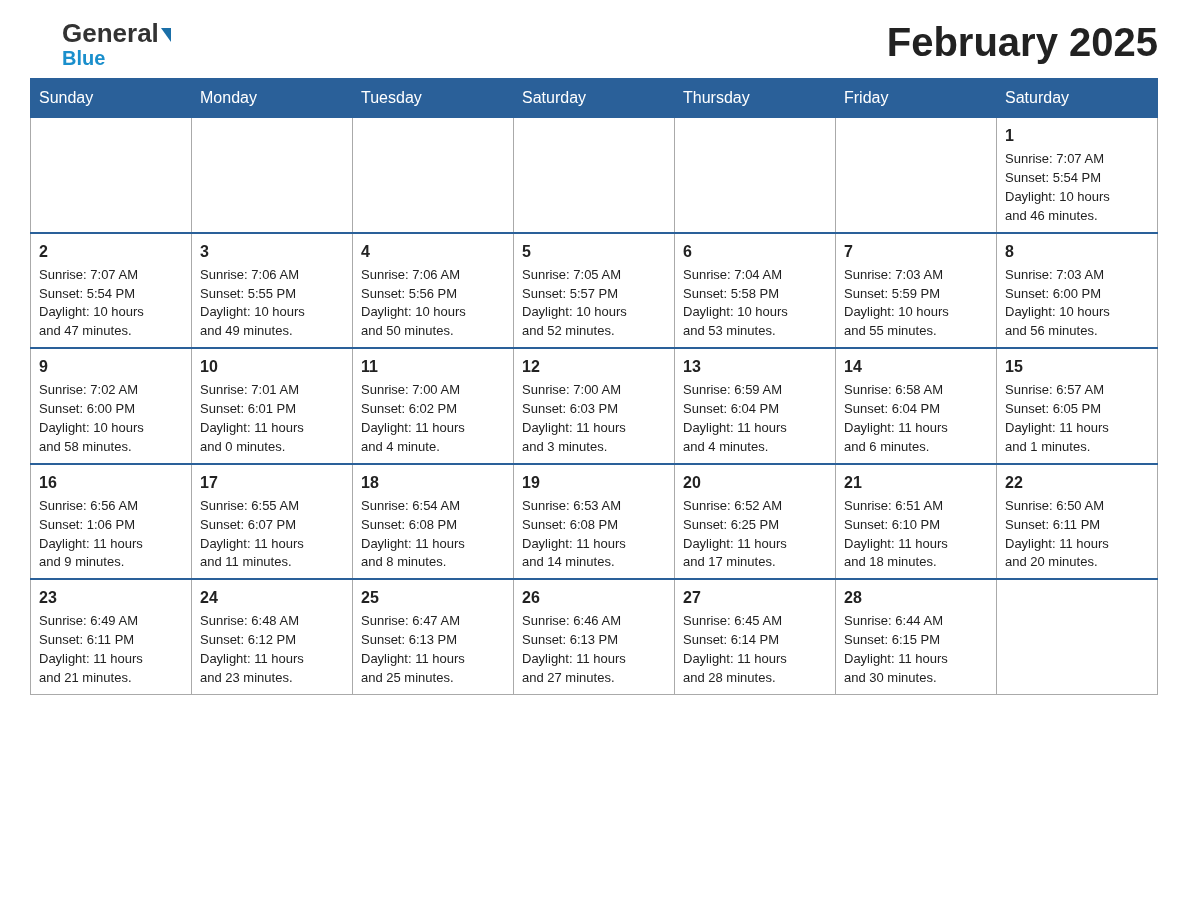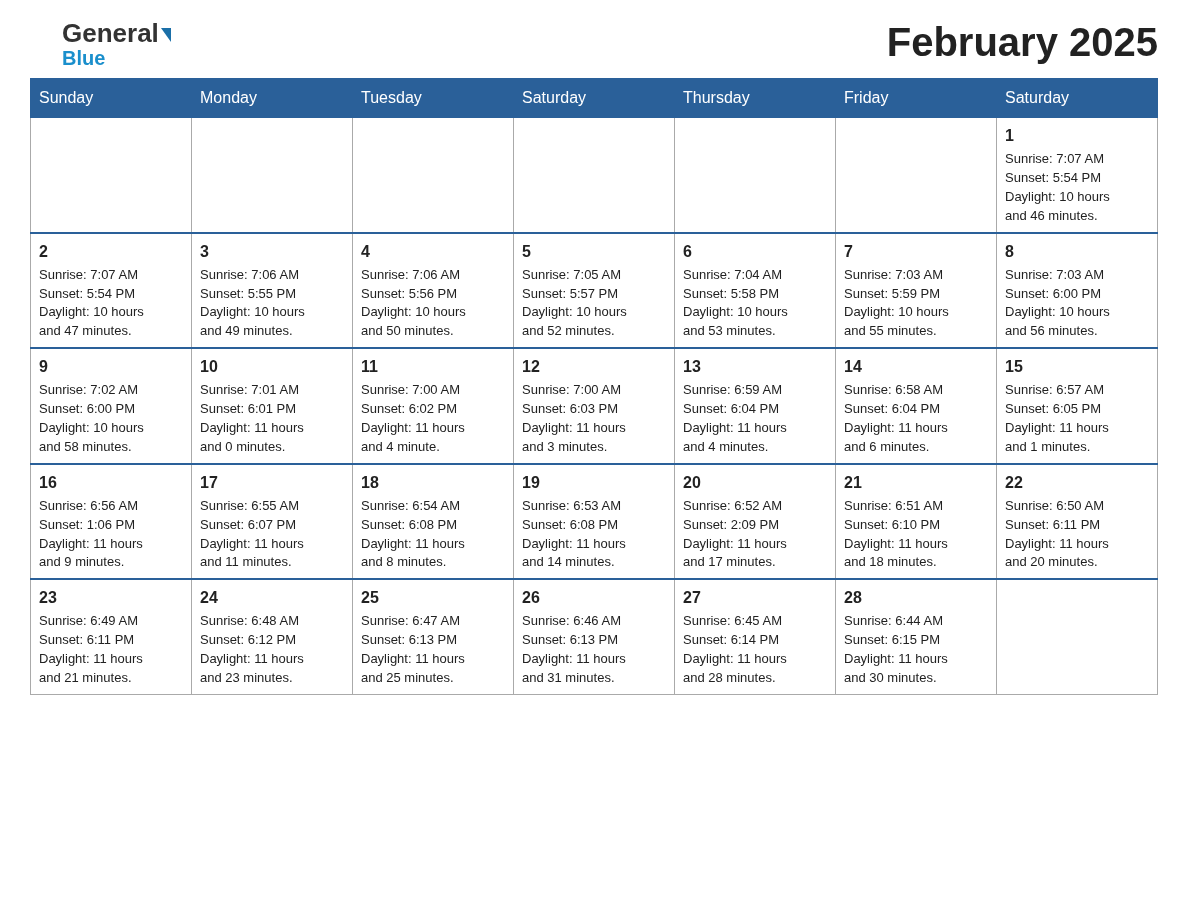--- a/index.html
+++ b/index.html
@@ -265,21 +265,21 @@
         <td>
           <span class="day-number">19</span>
           <div>Sunrise: 6:53 AM</div>
           <div>Sunset: 6:08 PM</div>
           <div>Daylight: 11 hours</div>
           <div>and 14 minutes.</div>
         </td>
         <td>
           <span class="day-number">20</span>
           <div>Sunrise: 6:52 AM</div>
-          <div>Sunset: 2:09 PM</div>
+          <div>Sunset: 6:25 PM</div>
           <div>Daylight: 11 hours</div>
           <div>and 17 minutes.</div>
         </td>
         <td>
           <span class="day-number">21</span>
           <div>Sunrise: 6:51 AM</div>
           <div>Sunset: 6:10 PM</div>
           <div>Daylight: 11 hours</div>
           <div>and 18 minutes.</div>
         </td>
@@ -311,21 +311,21 @@
           <div>Sunrise: 6:47 AM</div>
           <div>Sunset: 6:13 PM</div>
           <div>Daylight: 11 hours</div>
           <div>and 25 minutes.</div>
         </td>
         <td>
           <span class="day-number">26</span>
           <div>Sunrise: 6:46 AM</div>
           <div>Sunset: 6:13 PM</div>
           <div>Daylight: 11 hours</div>
-          <div>and 31 minutes.</div>
+          <div>and 27 minutes.</div>
         </td>
         <td>
           <span class="day-number">27</span>
           <div>Sunrise: 6:45 AM</div>
           <div>Sunset: 6:14 PM</div>
           <div>Daylight: 11 hours</div>
           <div>and 28 minutes.</div>
         </td>
         <td>
           <span class="day-number">28</span>

